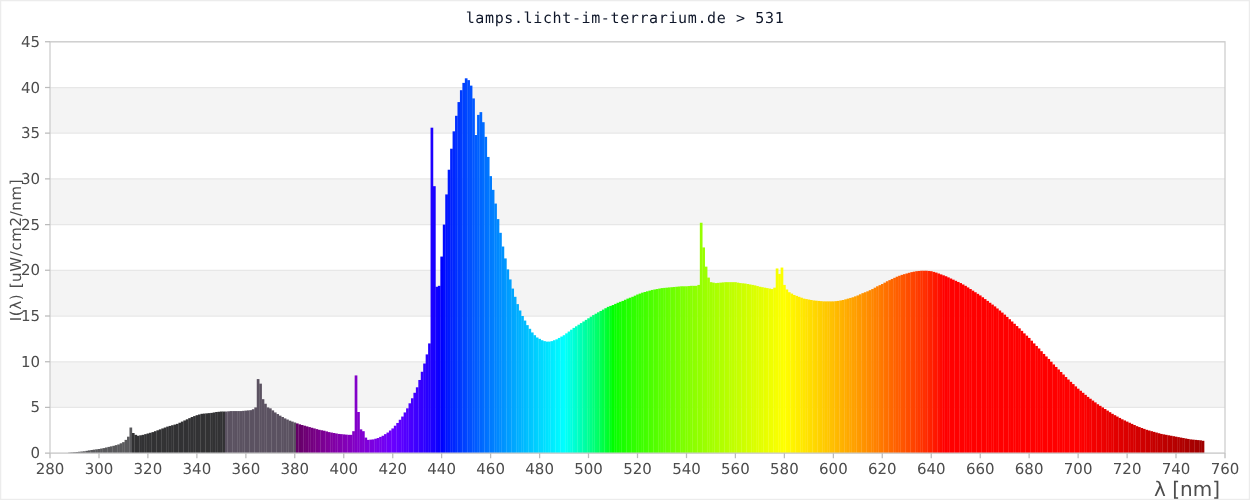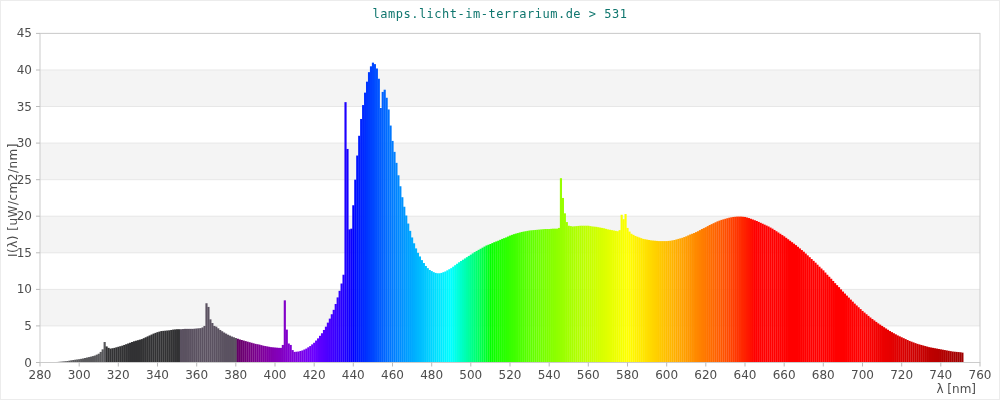--- a/index.html
+++ b/index.html
@@ -1,24 +1,24 @@
 <!DOCTYPE html>
 <html><head>
 <meta charset="utf-8">
 <style>
   html,body{margin:0;padding:0;background:#ffffff;}
   body{width:1000px;height:400px;position:relative;font-family:"DejaVu Sans",sans-serif;overflow:hidden;}
   .frame{position:absolute;inset:0;border:1px solid #ececec;box-sizing:border-box;pointer-events:none;}
   .title{position:absolute;top:7px;left:0;width:100%;text-align:center;
-         font-family:"DejaVu Sans Mono",monospace;font-size:12px;color:#0f766e;letter-spacing:0.5px;}
+         font-family:"DejaVu Sans Mono",monospace;font-size:12px;color:#0f172a;letter-spacing:0.5px;}
   .ylabel{position:absolute;left:2px;top:30px;height:340px;width:22px;
           writing-mode:vertical-rl;transform:rotate(180deg);
           display:flex;align-items:center;justify-content:center;
           font-size:12px;color:#4d4d4d;white-space:nowrap;letter-spacing:0.5px;}
-  .xlabel{position:absolute;right:24px;top:382px;font-size:12px;color:#4d4d4d;text-align:right;}
+  .xlabel{position:absolute;right:24px;top:382px;font-size:16px;color:#4d4d4d;text-align:right;}
   svg{position:absolute;left:0;top:0;}
 </style>
 </head>
 <body>
 
 <div class="frame"></div>
 <div class="title">lamps.licht-im-terrarium.de &gt; 531</div>
 <div class="ylabel">I(λ)  [uW/cm2/nm]</div>
 <svg width="1000" height="400" viewBox="0 0 1000 400">
     <g>

